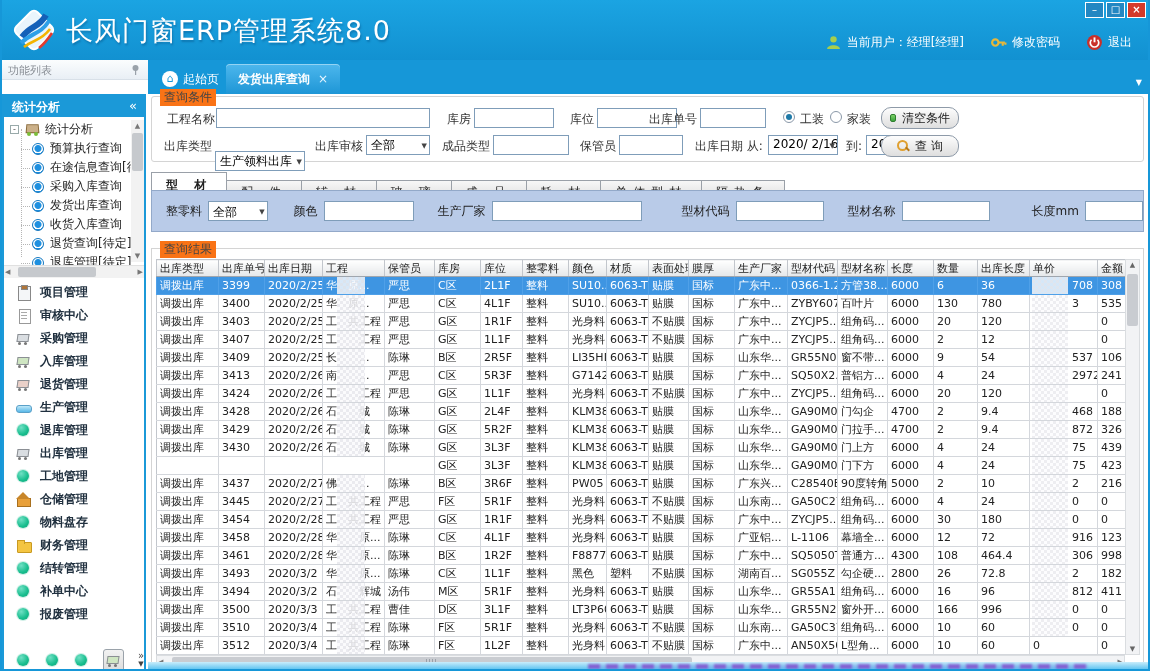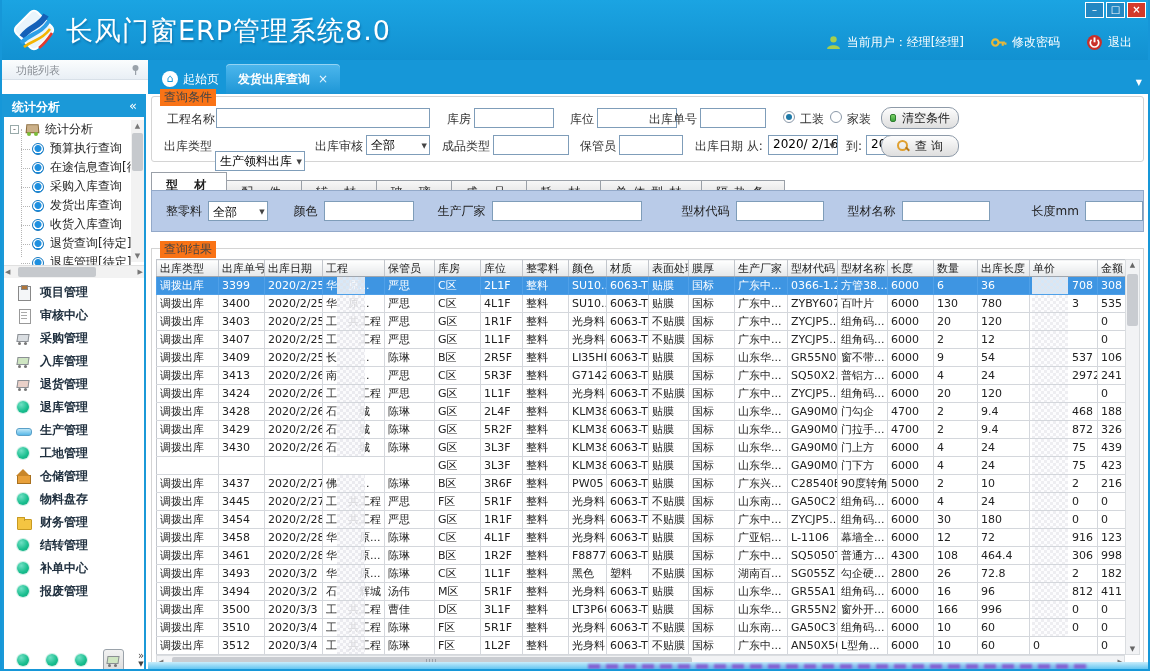--- a/index.html
+++ b/index.html
@@ -20,21 +20,21 @@
   .userbar { position:absolute; right:18px; top:34px; display:flex; align-items:center; gap:8px;
     color:#fff; font-size:12px; white-space:nowrap; }
   .userbar .grp { display:flex; align-items:center; gap:5px; }
   .userbar .sp { width:10px; }
   .uicon { width:17px; height:17px; display:inline-block; }
 
   
   .sidebar { position:absolute; left:0; top:60px; width:148px; height:611px; background:#fff; }
   .func-bar { position:absolute; left:0; top:0; width:148px; height:20px;
     background:linear-gradient(#FBFDFE,#E9EFF5); border-bottom:1px solid #D8E0E8;
-    color:#8A8F96; font-size:11px; padding:3px 16px; }
+    color:#8A8F96; font-size:11px; padding:3px 8px; }
   .pin { position:absolute; right:7px; top:4px; width:11px; height:12px; }
   .side-frame { position:absolute; left:2px; top:34px; width:144px; height:583px;
     border:2px solid #1B99D8; background:#fff; }
   .panel-head { height:21px; background:#1B99D8; color:#fff; font-size:12px; font-weight:bold;
     padding:3px 8px; position:relative; }
   .panel-head .col { position:absolute; right:7px; top:2px; font-size:13px; font-weight:normal; cursor:pointer; }
   .tree { position:relative; height:148px; overflow:hidden; padding-top:3px; }
   .tree::before { content:""; position:absolute; left:17px; top:12px; bottom:8px; border-left:1px dotted #B5B5B5; }
   .tree-root { display:flex; align-items:center; gap:5px; height:19px; padding-left:6px; font-size:12px; color:#222; position:relative; }
   .texp { width:9px; height:9px; border:1px solid #9AA; background:#fff; font-size:8px; line-height:7px; text-align:center; color:#555; z-index:2; }
@@ -281,26 +281,30 @@
           </div>
           <div class="menu-item">
             <span class="mic cart2-icon g"></span>
             <span>入库管理</span>
           </div>
           <div class="menu-item">
             <span class="mic cart2-icon r"></span>
             <span>退货管理</span>
           </div>
           <div class="menu-item">
+            <span class="mic prod-icon"></span>
+            <span>生产管理</span>
+          </div>
+          <div class="menu-item">
             <span class="mic dot-icon"></span>
             <span>退库管理</span>
           </div>
           <div class="menu-item">
-            <span class="mic prod-icon"></span>
-            <span>生产管理</span>
+            <span class="mic cart2-icon"></span>
+            <span>出库管理</span>
           </div>
           <div class="menu-item">
             <span class="mic dot-icon"></span>
             <span>工地管理</span>
           </div>
           <div class="menu-item">
             <span class="mic house-icon"></span>
             <span>仓储管理</span>
           </div>
           <div class="menu-item">

